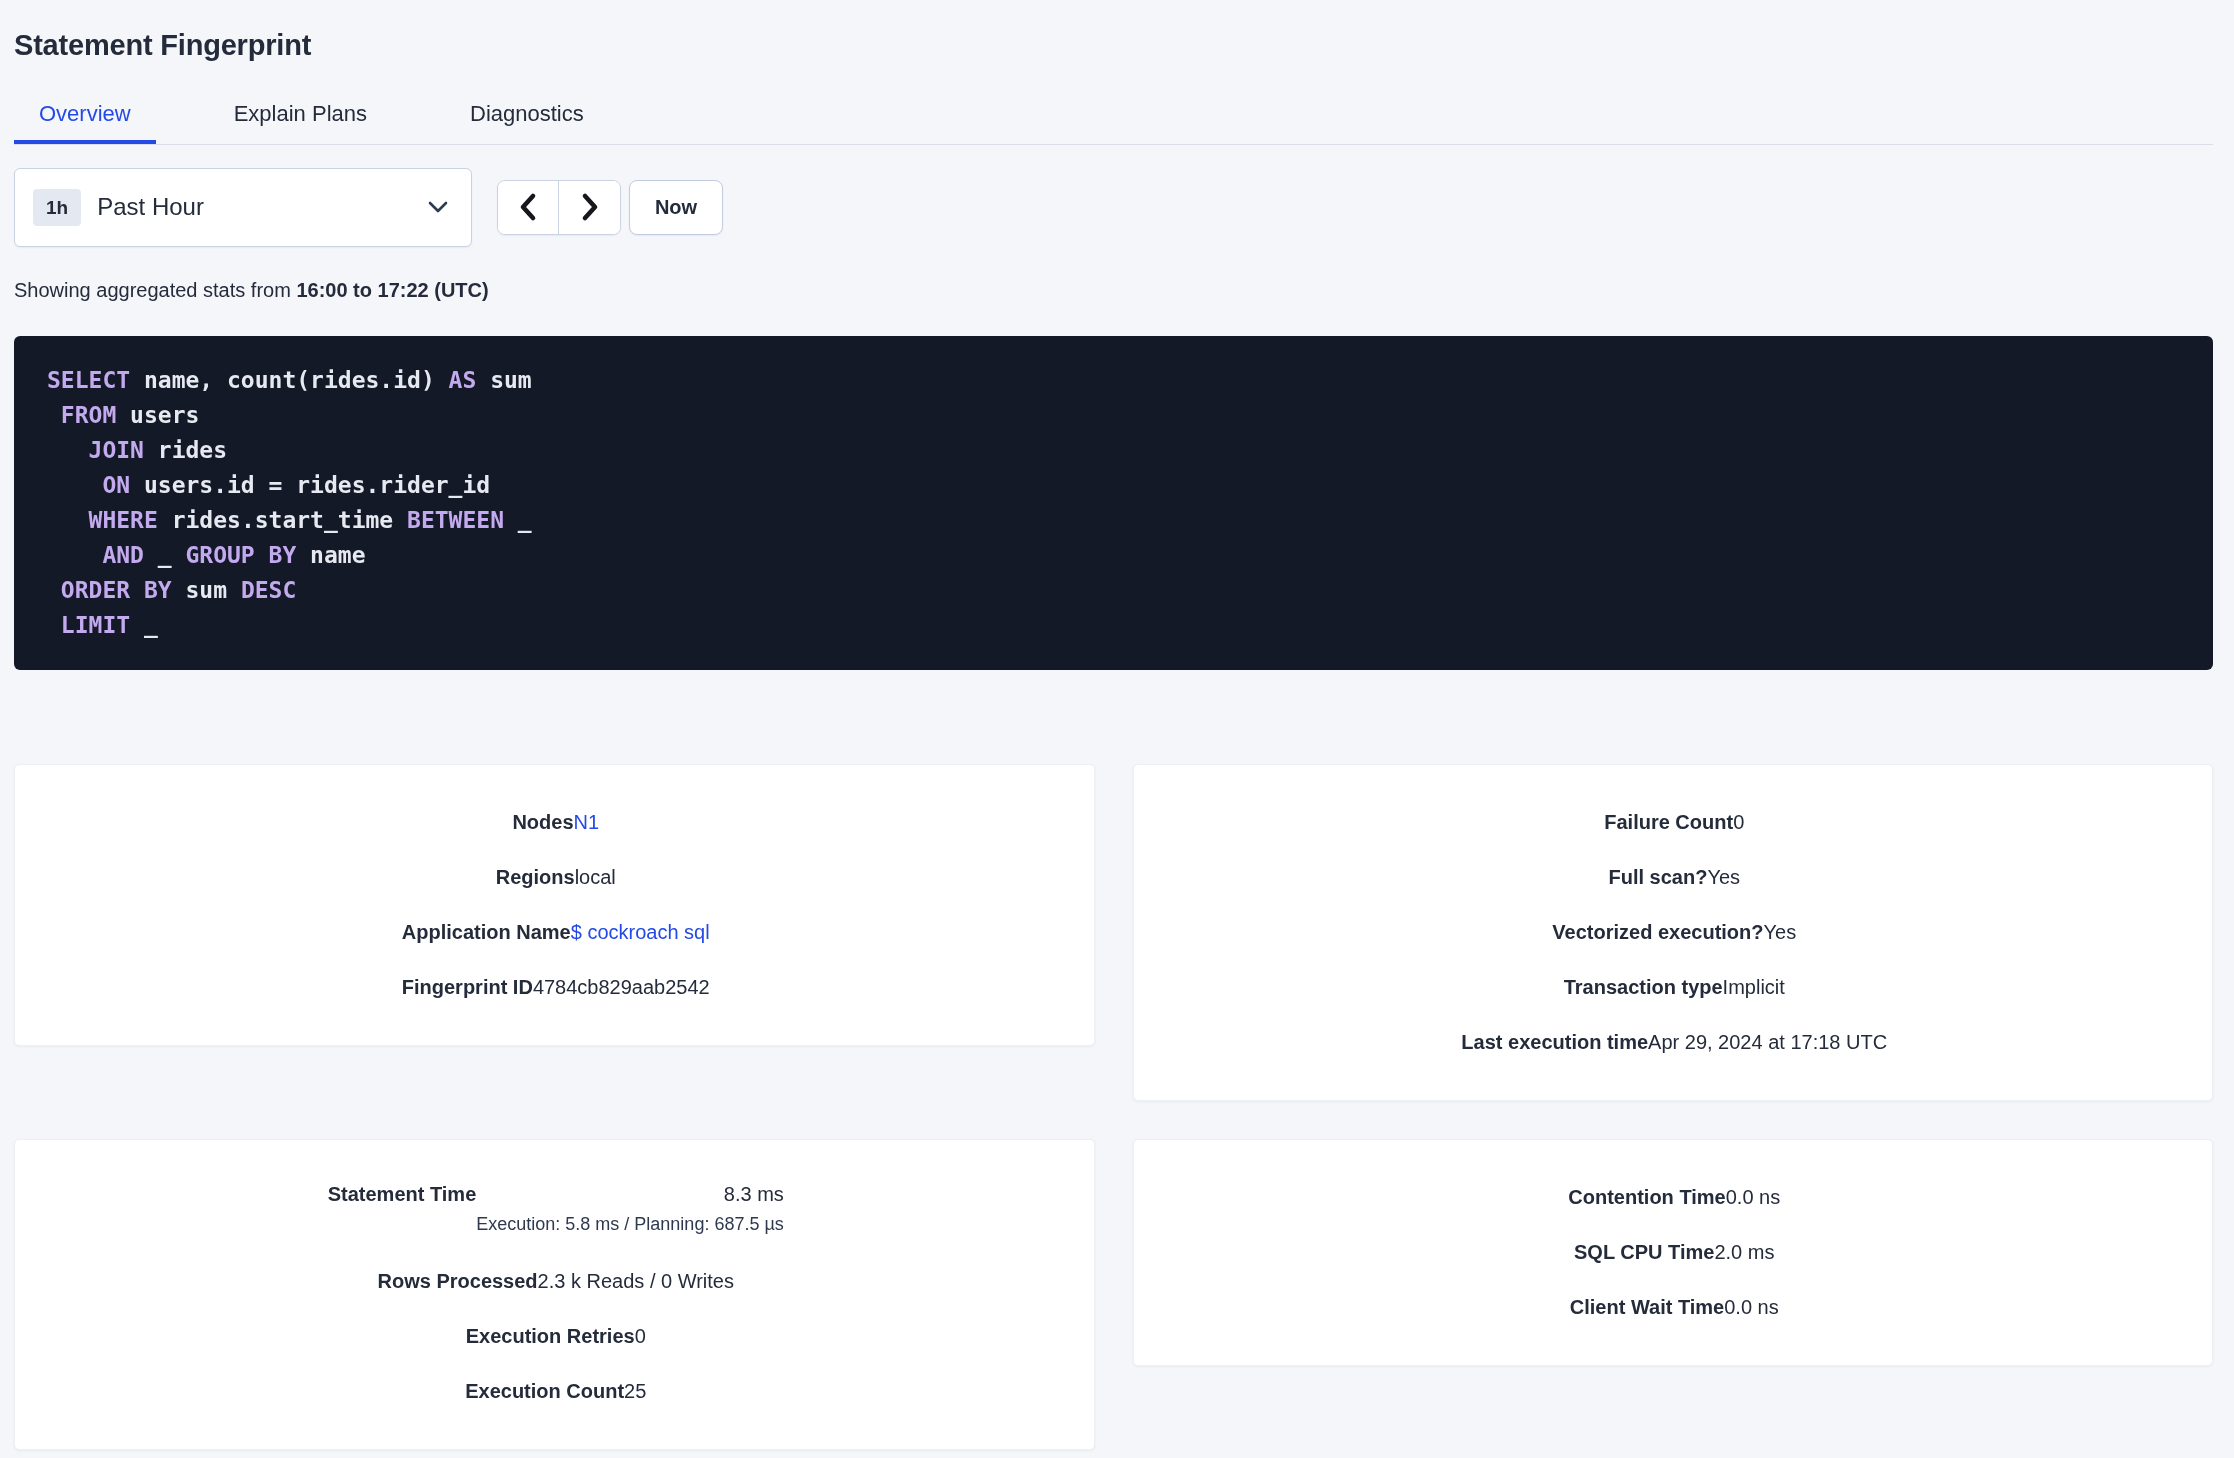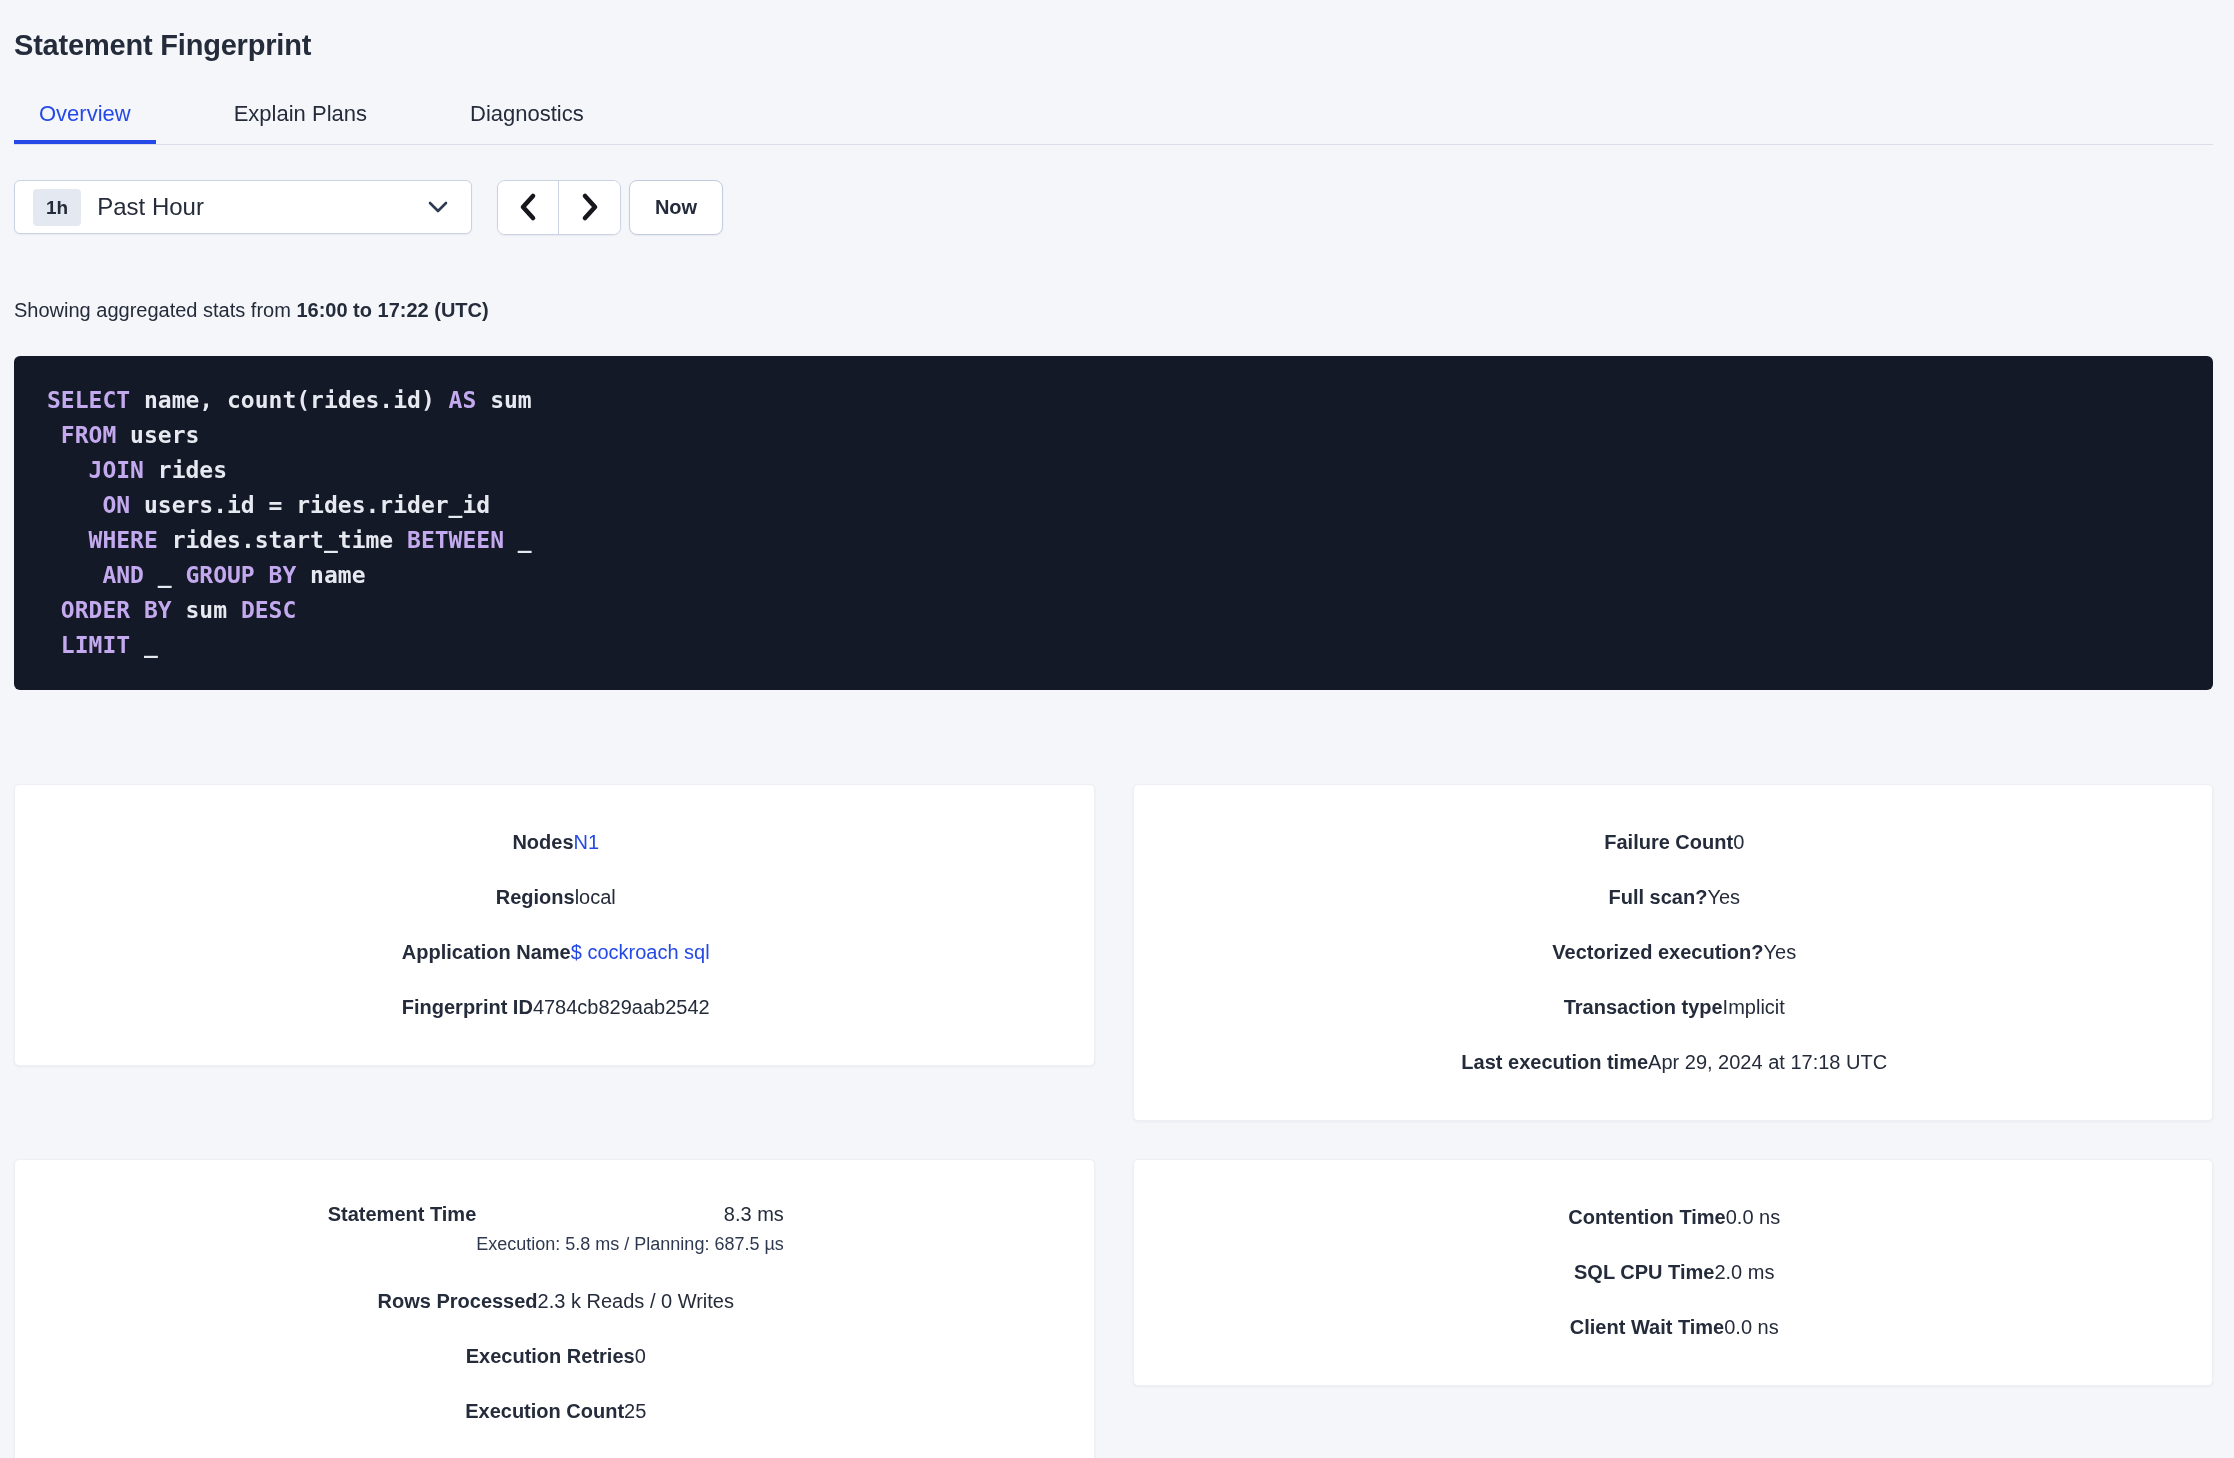--- a/index.html
+++ b/index.html
@@ -28,21 +28,21 @@
   .tabbar{display:flex;border-bottom:1px solid var(--tabline);margin-top:16px}
   .tab{
     font-size:22px;line-height:27px;padding:22px 25px 13px;margin-right:53px;
     border-bottom:4px solid transparent;color:var(--ink);cursor:pointer;white-space:nowrap;
   }
   .tab.active{color:var(--blue);border-bottom-color:var(--blue)}
 
   
   .timebar{display:flex;align-items:center;margin-top:30px;height:64px}
   .dropdown{
-    width:458px;height:54px;background:#fff;border:1px solid var(--border);
+    width:458px;height:79px;background:#fff;border:1px solid var(--border);
     border-radius:6px;display:flex;align-items:center;cursor:pointer;
     box-shadow:0 1px 2px rgba(30,40,60,.06);
   }
   .range-badge{
     margin-left:18px;padding:9px 13px;background:#E4E8F0;border-radius:4px;
     font-size:19px;font-weight:700;line-height:19px;
   }
   .range-label{margin-left:16px;font-size:24px}
   .dd-caret{margin-left:auto;margin-right:22px;display:flex}
   .arrow-group{
@@ -54,21 +54,21 @@
     width:61px;display:flex;align-items:center;justify-content:center;cursor:pointer;background:#fff;border:none;
   }
   .arrow-btn:first-child{border-right:1px solid var(--border)}
   .now-btn{
     margin-left:8px;width:94px;height:55px;background:#fff;border:1px solid #C2CCE0;border-radius:8px;
     font-family:"Liberation Sans",sans-serif;font-size:20px;font-weight:700;color:var(--ink);cursor:pointer;
     box-shadow:0 1px 2px rgba(30,40,60,.06);
   }
 
   
-  .statsline{margin-top:58px;font-size:20px;line-height:27px}
+  .statsline{margin-top:38px;font-size:20px;line-height:27px}
   .statsline b{font-weight:700}
 
   
   .codebox{
     margin-top:32px;background:var(--codebg);border-radius:6px;
     padding:27px 33px;color:var(--codetx);
     font-family:"DejaVu Sans Mono","Liberation Mono",monospace;
     font-size:23px;line-height:35px;font-weight:700;white-space:pre;
   }
   .codebox .kw{color:var(--kw)}

